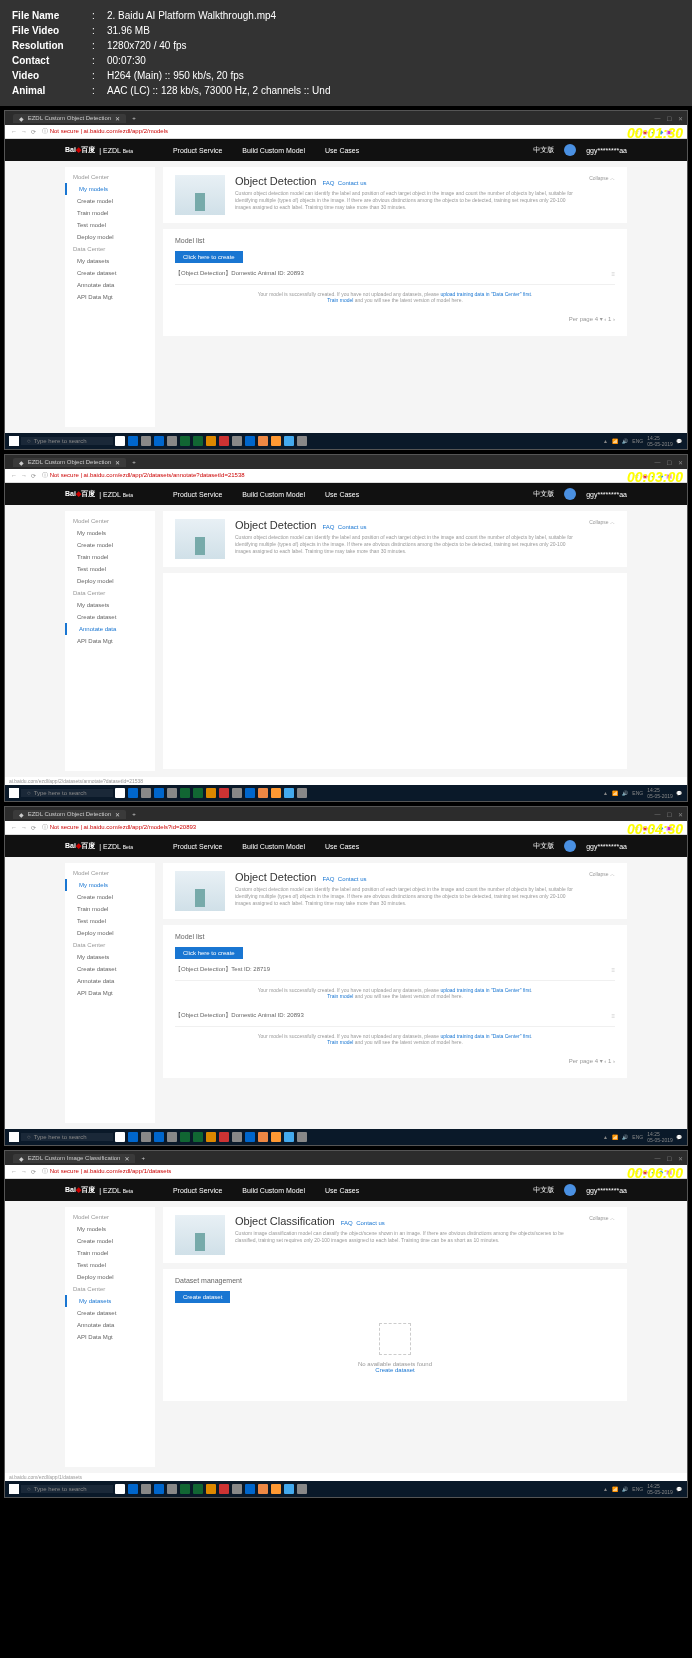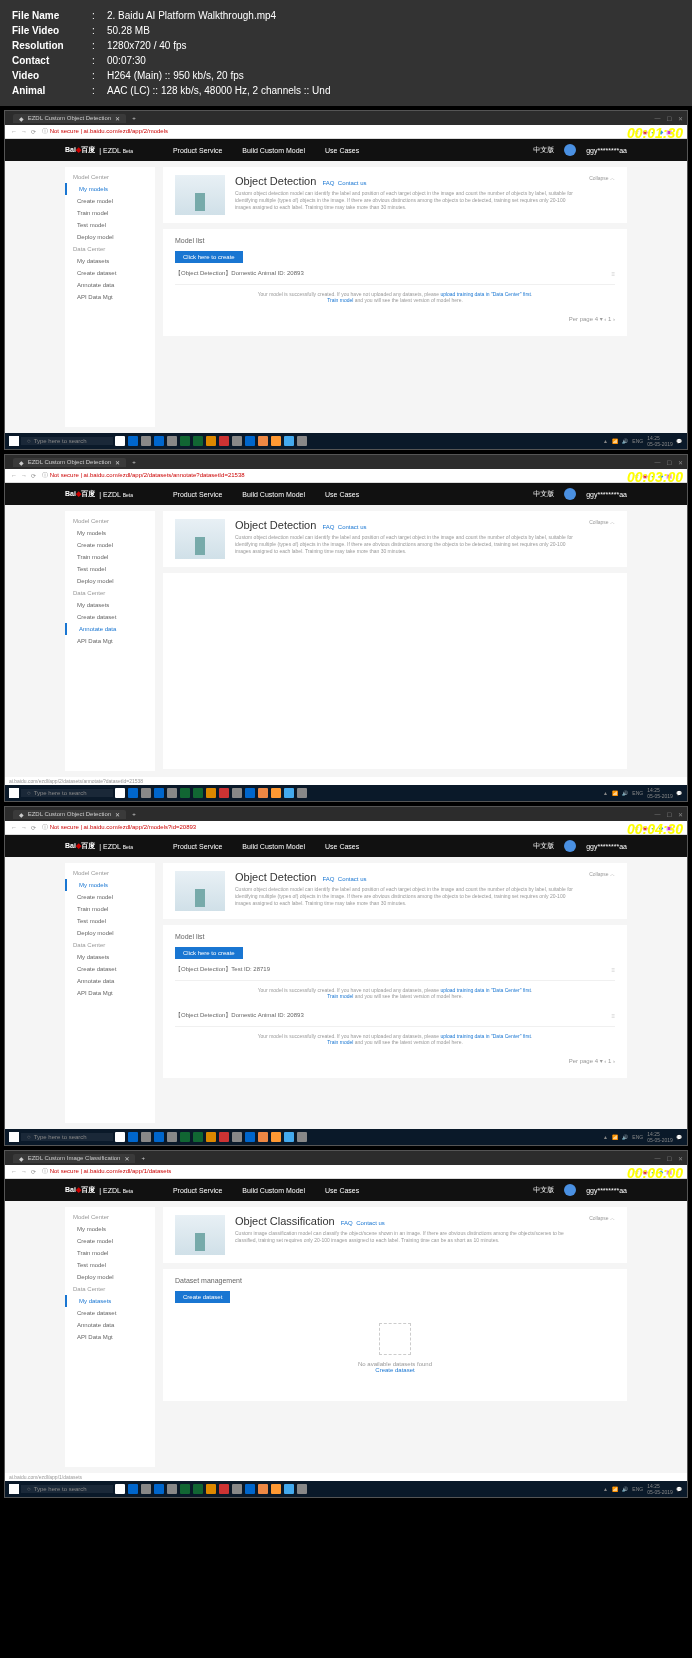--- a/index.html
+++ b/index.html
@@ -64,41 +64,41 @@
 
 <div class="meta">
 <div class="meta-row">
       <span class="meta-label">File Name</span>
       <span class="meta-sep">:</span>
       <span>2. Baidu AI Platform Walkthrough.mp4</span>
     </div>
 <div class="meta-row">
       <span class="meta-label">File Video</span>
       <span class="meta-sep">:</span>
-      <span>50.28 MB</span>
+      <span>31.96 MB</span>
     </div>
 <div class="meta-row">
       <span class="meta-label">Resolution</span>
       <span class="meta-sep">:</span>
       <span>1280x720 / 40 fps</span>
     </div>
 <div class="meta-row">
       <span class="meta-label">Contact</span>
       <span class="meta-sep">:</span>
       <span>00:07:30</span>
     </div>
 <div class="meta-row">
       <span class="meta-label">Video</span>
       <span class="meta-sep">:</span>
       <span>H264 (Main) :: 950 kb/s, 20 fps</span>
     </div>
 <div class="meta-row">
       <span class="meta-label">Animal</span>
       <span class="meta-sep">:</span>
-      <span>AAC (LC) :: 128 kb/s, 48000 Hz, 2 channels :: Und</span>
+      <span>AAC (LC) :: 128 kb/s, 73000 Hz, 2 channels :: Und</span>
     </div>
 </div>
 
 <div id="frames">
     <div class="frame">
   <div class="timestamp">00:01:30</div>
 
  <div class="winbar">
   <div class="browsertab">
           <div class="tab">

